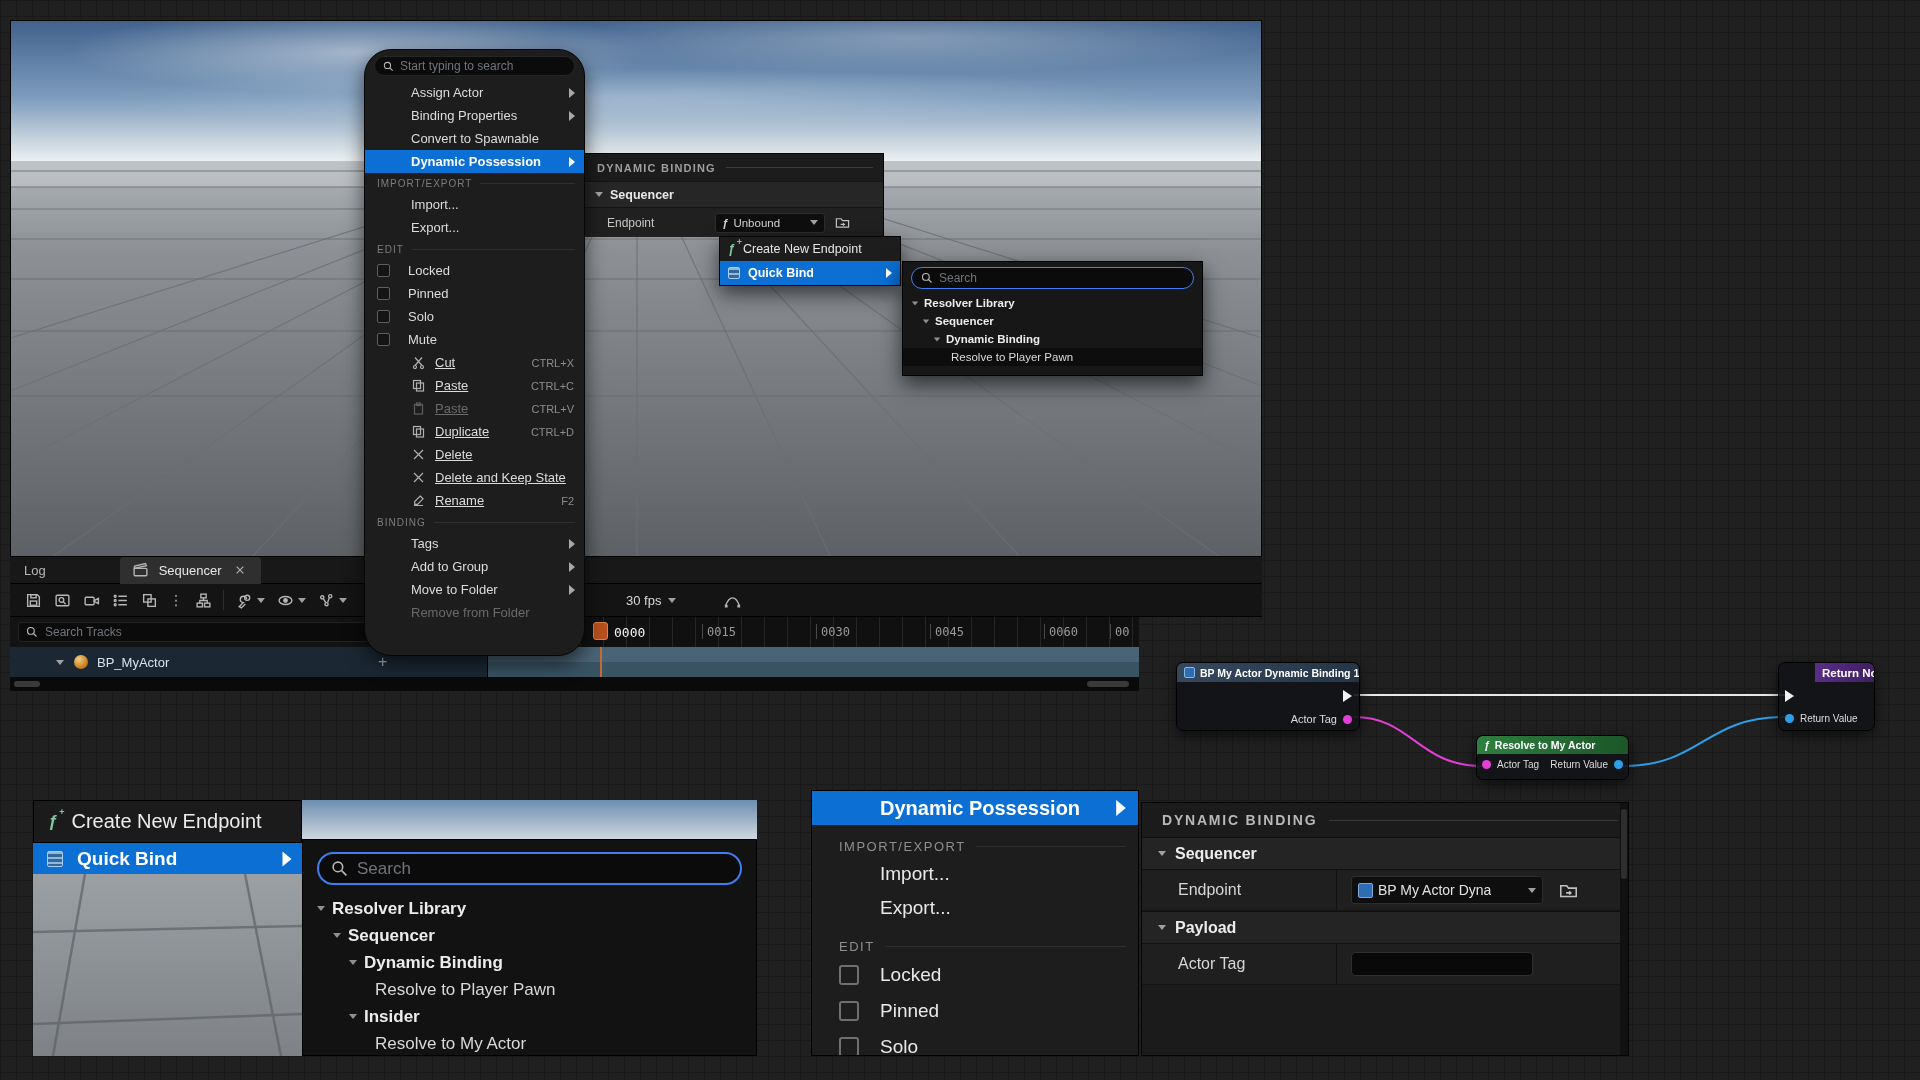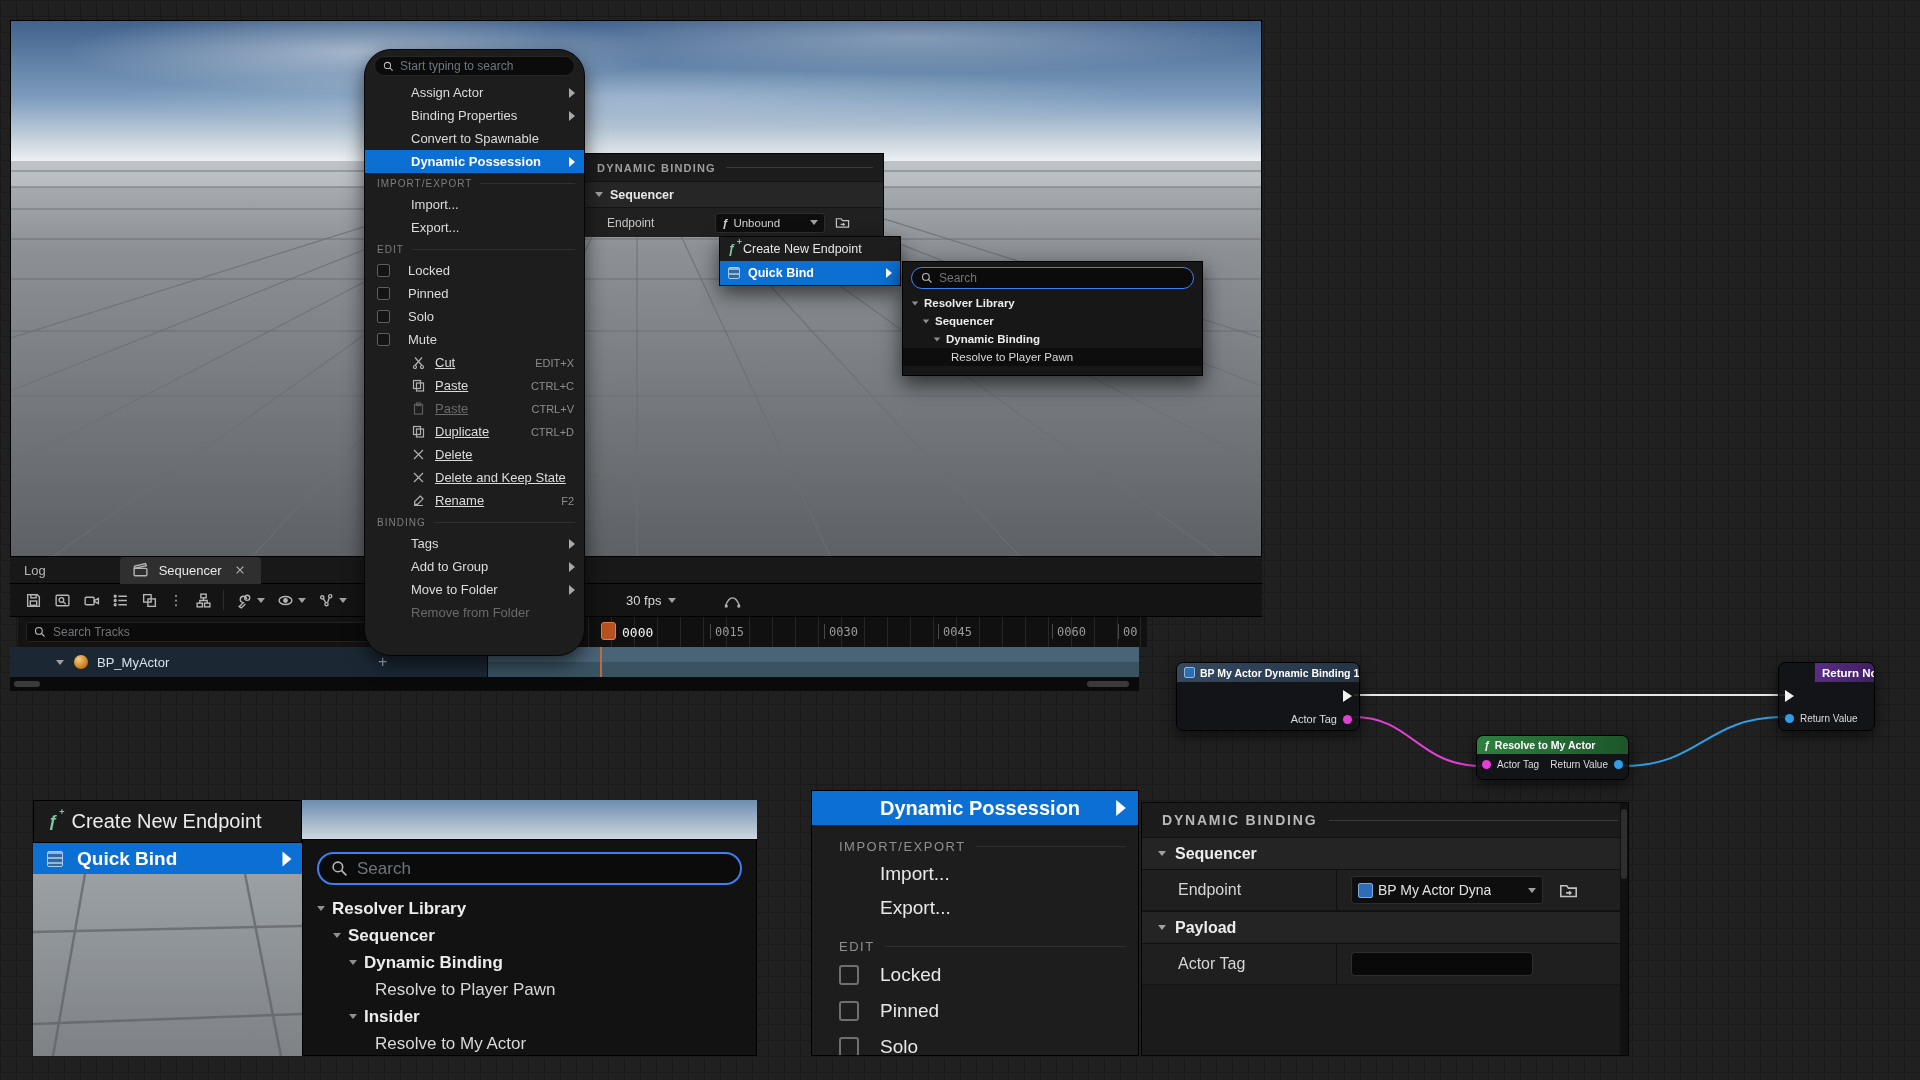--- a/index.html
+++ b/index.html
@@ -40,21 +40,21 @@
   .ticon { width:18px; height:18px; display:inline-flex; align-items:center; justify-content:center; }
   .ticon svg { width:17px; height:17px; stroke:#b5b5b5; fill:none; stroke-width:1.3; }
   .tsep { width:1px; height:20px; background:#2c2c2c; }
   .dd { display:flex; align-items:center; gap:4px; }
   .cd { width:0; height:0; border-left:4px solid transparent; border-right:4px solid transparent; border-top:5px solid #a0a0a0; }
   .cr { width:0; height:0; border-top:5px solid transparent; border-bottom:5px solid transparent; border-left:6px solid #a8a8a8; }
   .cr.white { border-left-color:#fff; }
   .fps-dd { margin-left:268px; display:flex; align-items:center; gap:7px; font-size:13px; color:#d8d8d8; }
   .kebab { color:#b5b5b5; font-size:14px; }
 
-  #seq-ruler { left:18px; top:617px; width:1129px; height:30px; background:#101010; display:flex; z-index:1; }
+  #seq-ruler { left:10px; top:617px; width:1129px; height:30px; background:#101010; display:flex; z-index:1; }
   .ruler-left { width:478px; height:100%; border-right:1px solid #000; background:#131313; display:flex; align-items:center; padding:0 8px; }
   .search-tracks { flex:1; height:20px; background:#090909; border:1px solid #232323; border-radius:3px;
     display:flex; align-items:center; gap:7px; padding:0 7px; }
   .ruler-right { position:relative; flex:1; background:#101010;
     background-image:repeating-linear-gradient(90deg,#262626 0 1px, transparent 1px 23px); }
   .tick { position:absolute; top:7px; display:flex; align-items:flex-end; gap:4px; }
   .tickline { width:1px; height:15px; background:#4a4a4a; }
   .tick span { font-size:12px; color:#9a9a9a; font-family:"DejaVu Sans Mono", monospace; }
   .ph-marker { position:absolute; left:105px; top:5px; width:15px; height:18px; background:#b8511d; border:1px solid #e0824a; border-radius:3px; }
   .ph-label { position:absolute; left:126px; top:8px; font-size:13px; color:#f2f2f2; font-family:"DejaVu Sans Mono", monospace; }
@@ -535,21 +535,21 @@
 
   <div class="mi">
     <span class="micon">
         <svg viewBox="0 0 13 13">
           <path d="M3 1.5l7 8M10 1.5l-7 8"></path>
           <circle cx="3" cy="11" r="1.5"></circle>
           <circle cx="10" cy="11" r="1.5"></circle>
         </svg>
       </span>
     <span class="lbl2">Cut</span>
-      <span class="sc">EDIT+X</span>
+      <span class="sc">CTRL+X</span>
     </div>
   <div class="mi">
     <span class="micon">
         <svg viewBox="0 0 13 13">
           <rect x="1.5" y="1.5" width="7" height="8"></rect>
           <rect x="4.5" y="4" width="7" height="8"></rect>
         </svg>
       </span>
     <span class="lbl2">Paste</span>
       <span class="sc">CTRL+C</span>

